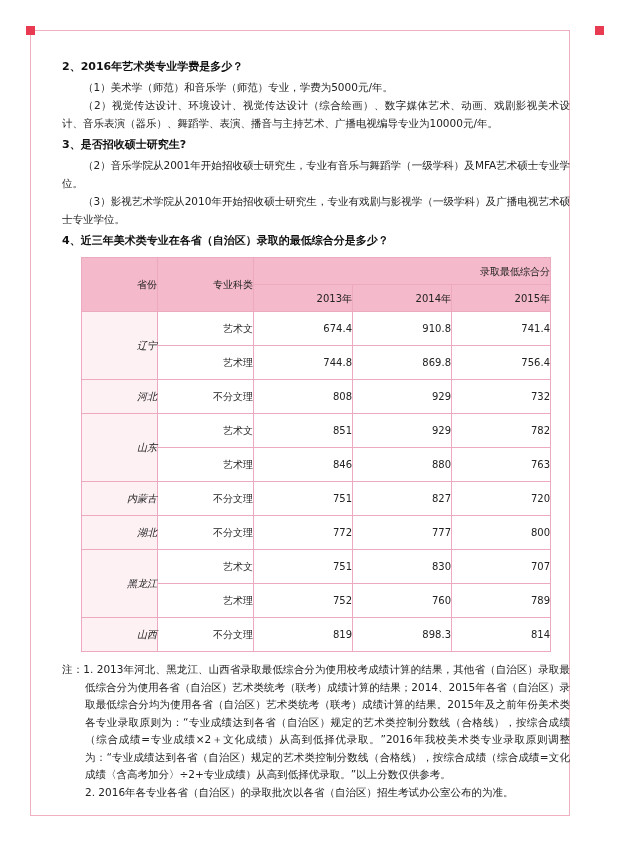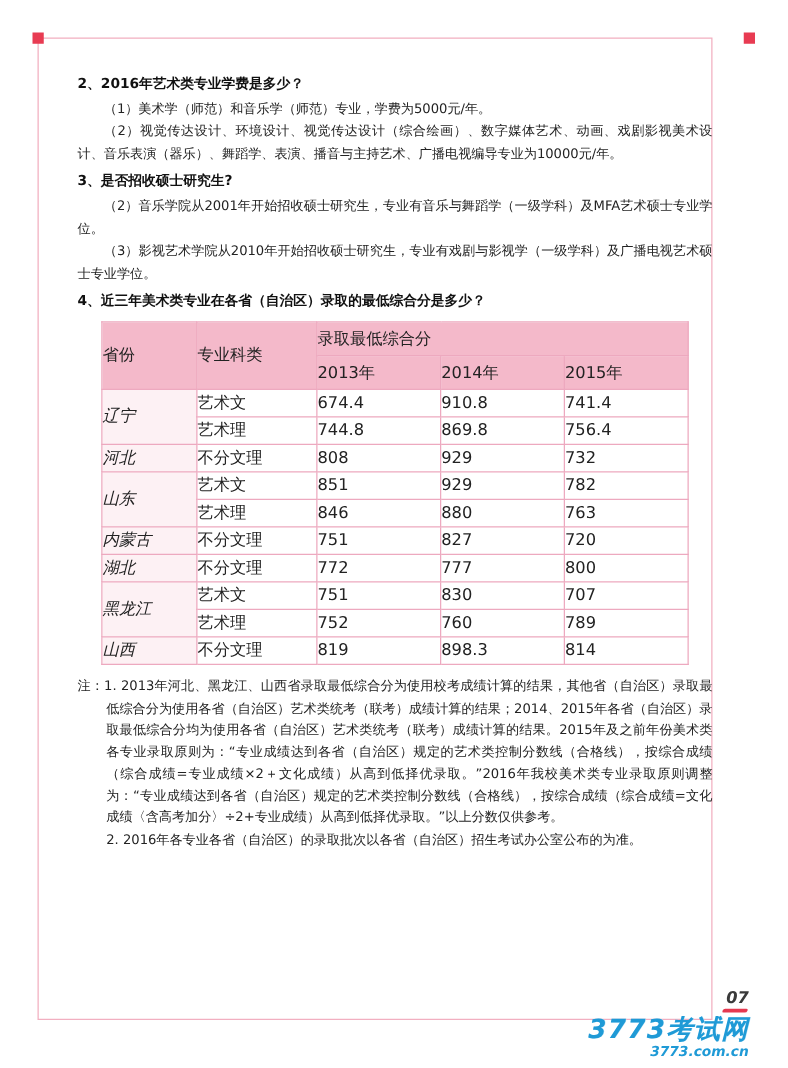--- a/index.html
+++ b/index.html
@@ -27,28 +27,28 @@
   .heading { font-weight:bold; font-size:11px; color:#111; margin:4px 0 2px; }
   .para { text-indent:2em; }
   .flush { text-indent:0; }
 
   table.score-table {
     border-collapse:collapse; width:470px; margin:7px auto 9px auto;
     table-layout:fixed;
   }
   .score-table th, .score-table td {
     border:1px solid var(--table-border,#eda9bf);
-    text-align:left; vertical-align:middle;
-    font-size:13px; color:#222; line-height:13px;
+    text-align:right; vertical-align:middle;
+    font-size:10px; color:#222; line-height:13px;
   }
   .score-table th {
     background:var(--table-header-bg,#f4b9ca);
     font-weight:normal; height:27px;
   }
-  .score-table td { height:22px; background:#ffffff; }
+  .score-table td { height:34px; background:#ffffff; }
   .score-table td.province { background:var(--province-bg,#fdf1f4);font-style:italic; }
 
   .notes { margin-top:9px; font-size:10.5px; line-height:17.5px; }
   .notes p { padding-left:23px; text-align:justify; }
   .notes p.hang { text-indent:-23px; }
   .note-label { letter-spacing:0; }
 
   .footer { position:absolute; right:31px; bottom:5px; text-align:right; }
   .page-num-row { line-height:14px; margin-bottom:1px; }
   .page-num { font-size:13px; font-weight:bold; font-style:italic; color:#3a3a3a; }
@@ -183,21 +183,13 @@
       </table>
     </div>
 
     <div class="notes">
       <p class="hang"><span class="note-label">注：</span><span>1. 2013年河北、黑龙江、山西省录取最低综合分为使用校考成绩计算的结果，其他省（自治区）录取最低综合分为使用各省（自治区）艺术类统考（联考）成绩计算的结果；2014、2015年各省（自治区）录取最低综合分均为使用各省（自治区）艺术类统考（联考）成绩计算的结果。2015年及之前年份美术类各专业录取原则为：“专业成绩达到各省（自治区）规定的艺术类控制分数线（合格线），按综合成绩（综合成绩=专业成绩×2＋文化成绩）从高到低择优录取。”2016年我校美术类专业录取原则调整为：“专业成绩达到各省（自治区）规定的艺术类控制分数线（合格线），按综合成绩（综合成绩=文化成绩〈含高考加分〉÷2+专业成绩）从高到低择优录取。”以上分数仅供参考。</span></p>
       <p>2. 2016年各专业各省（自治区）的录取批次以各省（自治区）招生考试办公室公布的为准。</p>
     </div>
 
   </div>
 
-  <div class="footer">
-    <div class="page-num-row">
-      <span class="page-num">07</span>
-    </div>
-    <div class="page-mark"></div>
-    <div class="logo">3773考试网</div>
-    <div class="url">3773.com.cn</div>
-  </div>
 </div>
 
 </body></html>

